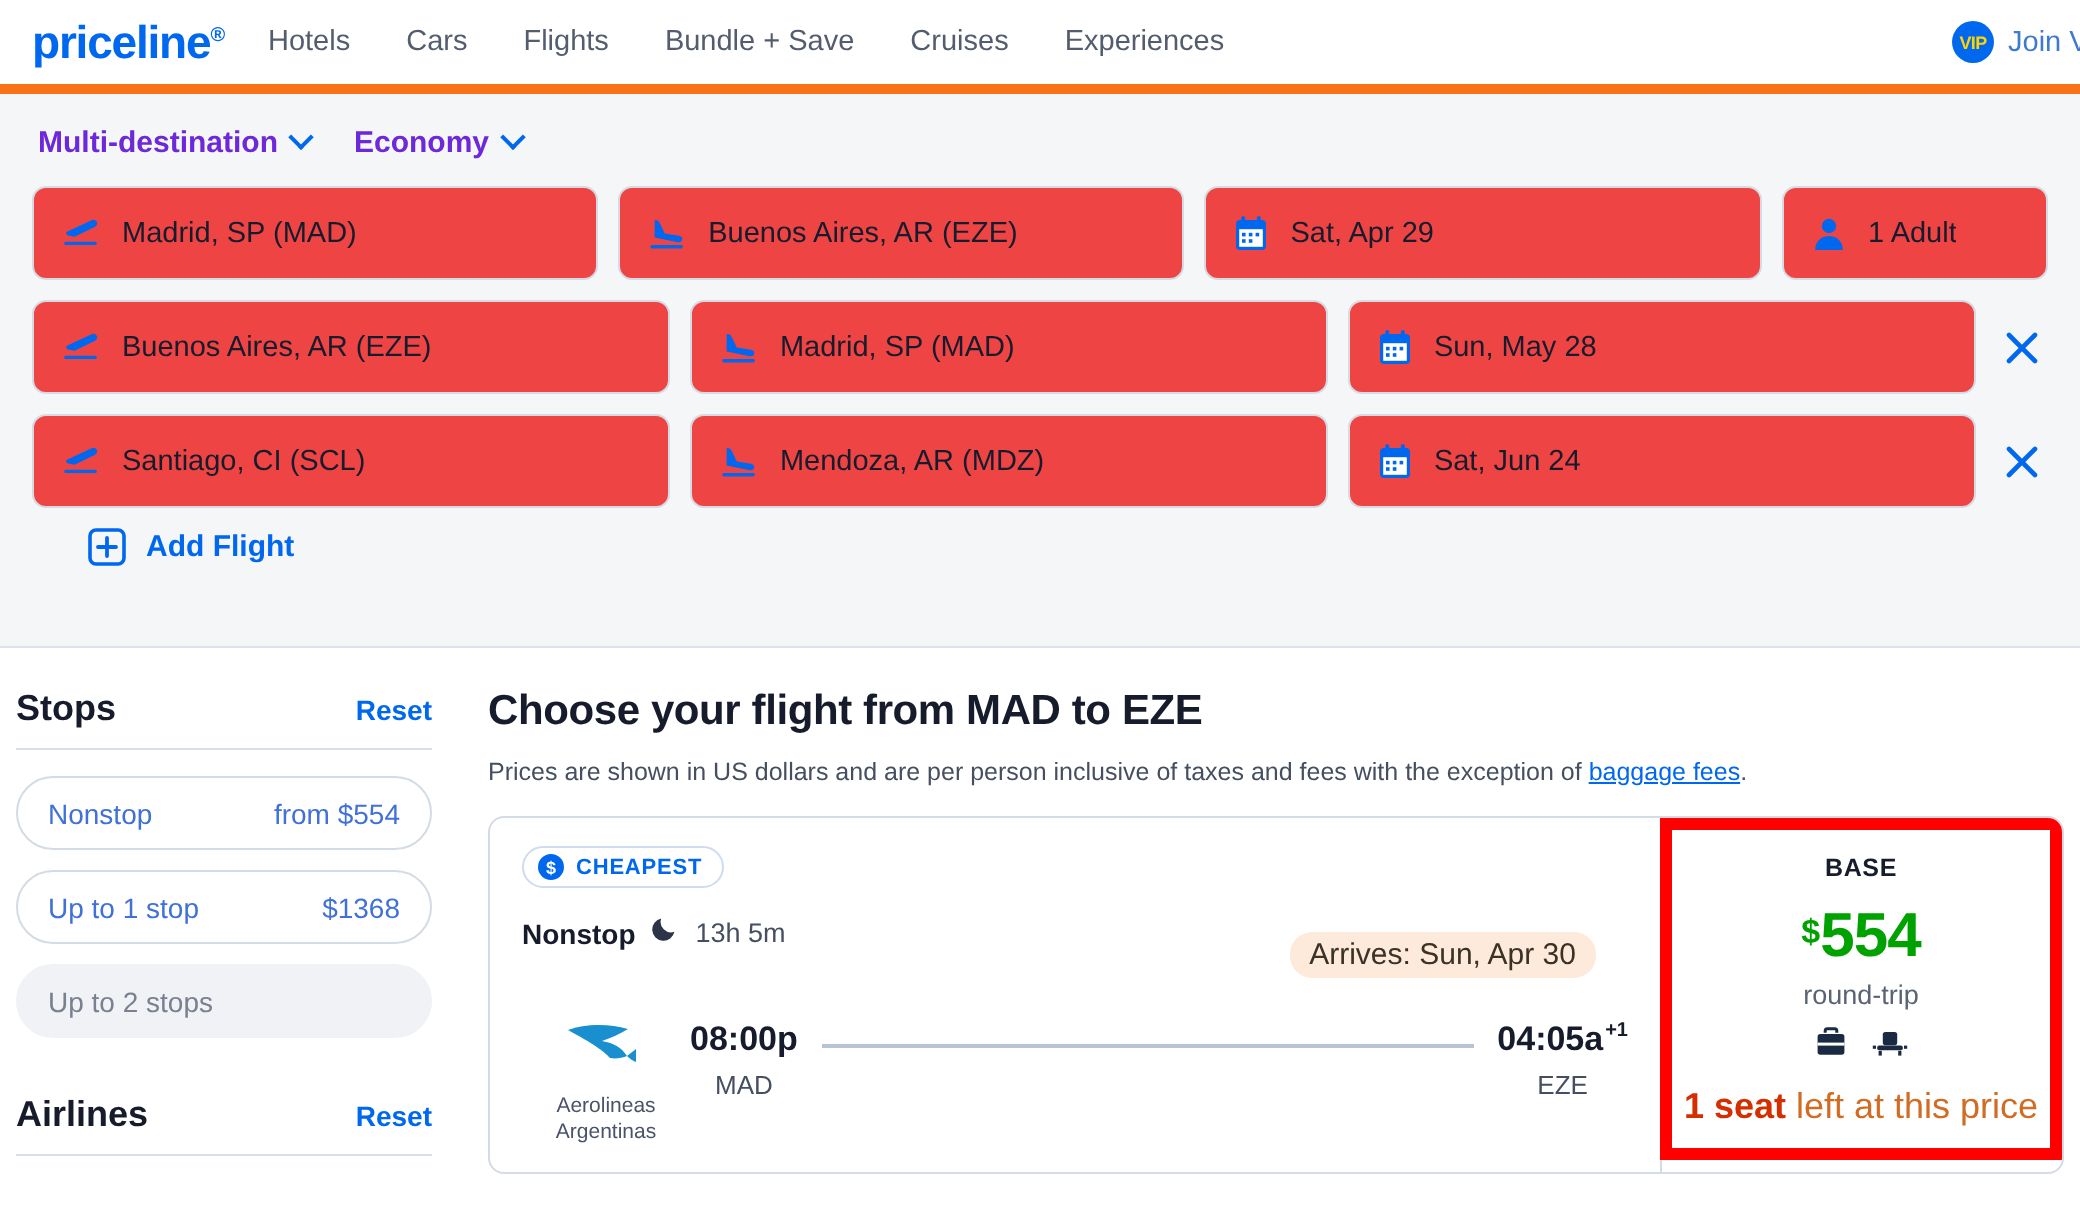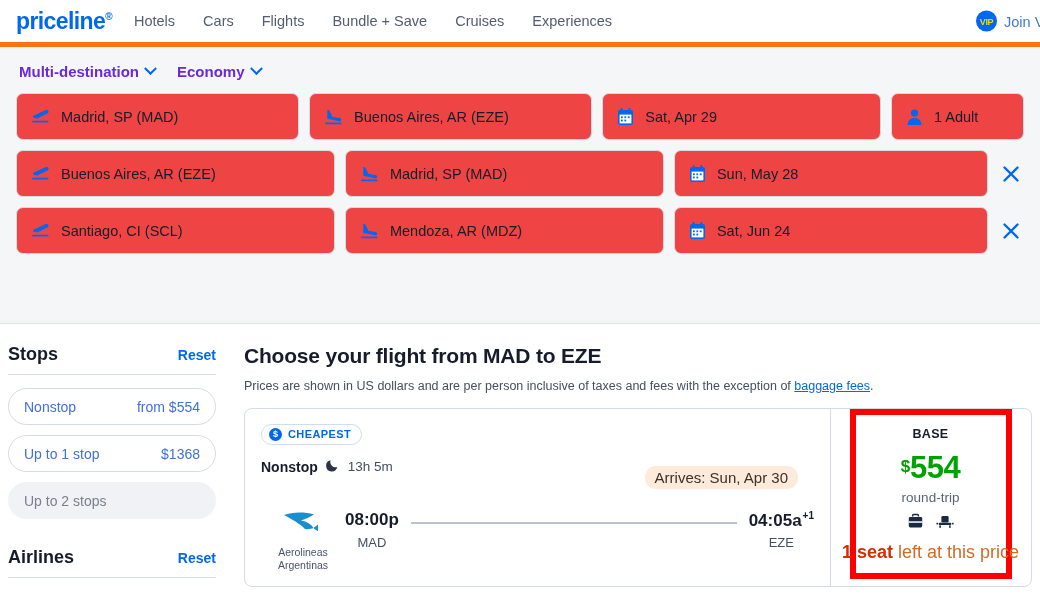--- a/index.html
+++ b/index.html
@@ -324,21 +324,21 @@
     width: 201px;
     flex: 0 0 auto;
     border-left: 1px solid #d5dbe3;
     display: flex;
     flex-direction: column;
     align-items: center;
     position: relative;
   }
   .price-highlight {
     border: 6px solid #ff0000;
-    width: 162px;
+    width: 201px;
     padding: 12px 8px 10px 8px;
     display: flex;
     flex-direction: column;
     align-items: center;
     background: #ffffff;
     margin-left: -1px;
   }
   .base-label {
     font-size: 12.5px;
     font-weight: bold;
@@ -535,20 +535,27 @@
       </span>
       <span class="field-text">Sat, Jun 24</span>
     </div>
     <div class="remove-btn">
       <svg width="20" height="20" viewBox="0 0 20 20">
           <path d="M3.5 3.5 L16.5 16.5 M16.5 3.5 L3.5 16.5" stroke="#0068ef" stroke-width="2.3" stroke-linecap="round"></path>
         </svg>
     </div>
   </div>
 
+  <div class="add-flight">
+    <svg width="19" height="19" viewBox="0 0 19 19">
+        <rect x="1" y="1" width="17" height="17" rx="3" fill="none" stroke="#0068ef" stroke-width="1.8"></rect>
+        <path d="M9.5 5 V14 M5 9.5 H14" stroke="#0068ef" stroke-width="1.9" stroke-linecap="round"></path>
+      </svg>
+    <span class="add-flight-label">Add Flight</span>
+  </div>
 </div>
 
 <div class="body-wrap">
 
   <div class="sidebar">
     <div class="filter-head">
       <span class="filter-title">Stops</span>
       <span class="filter-reset">Reset</span>
     </div>
 

